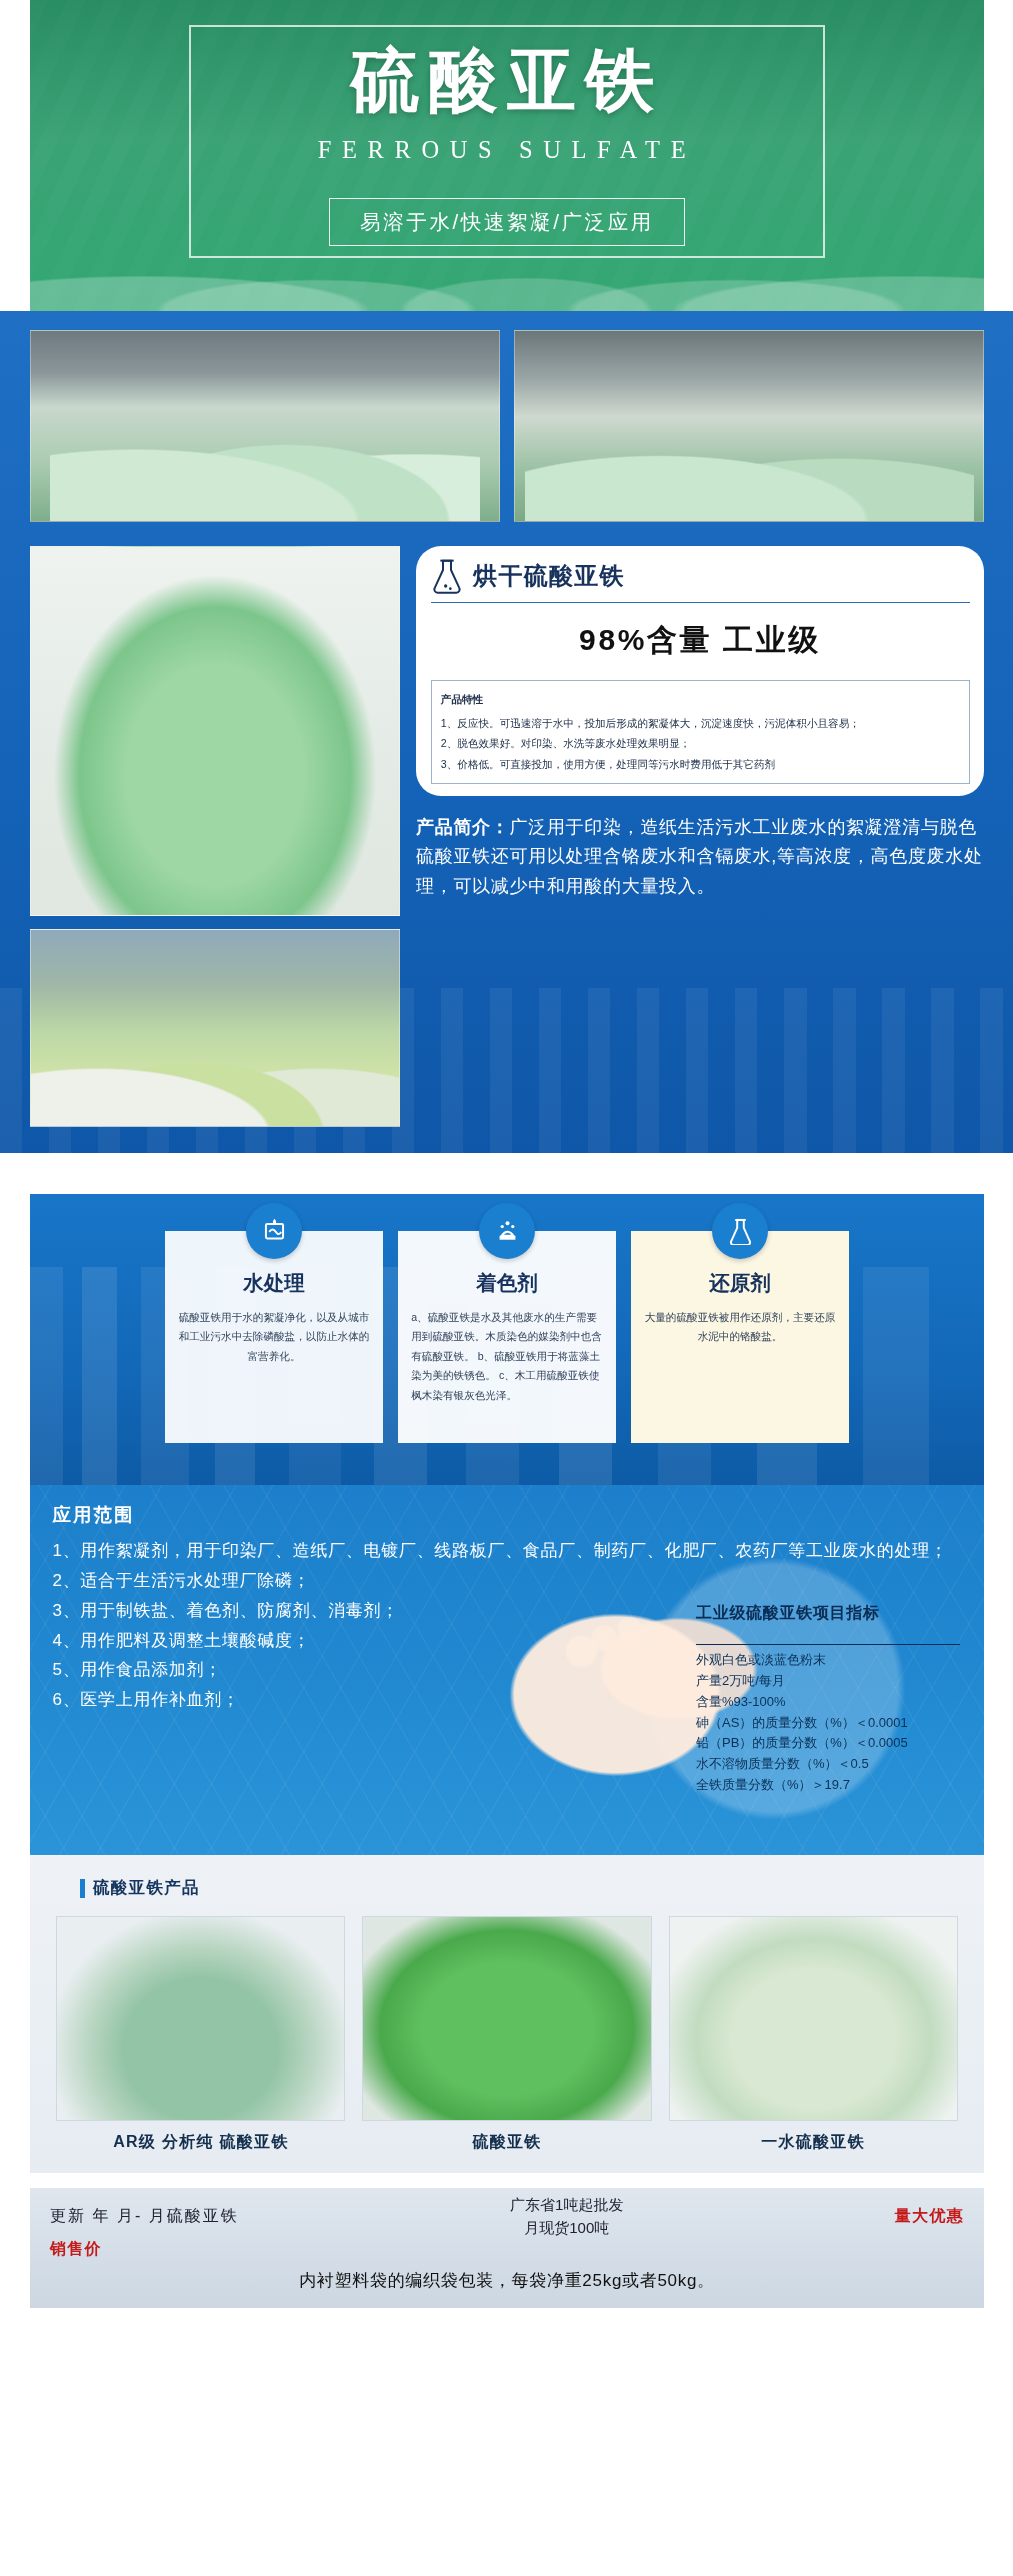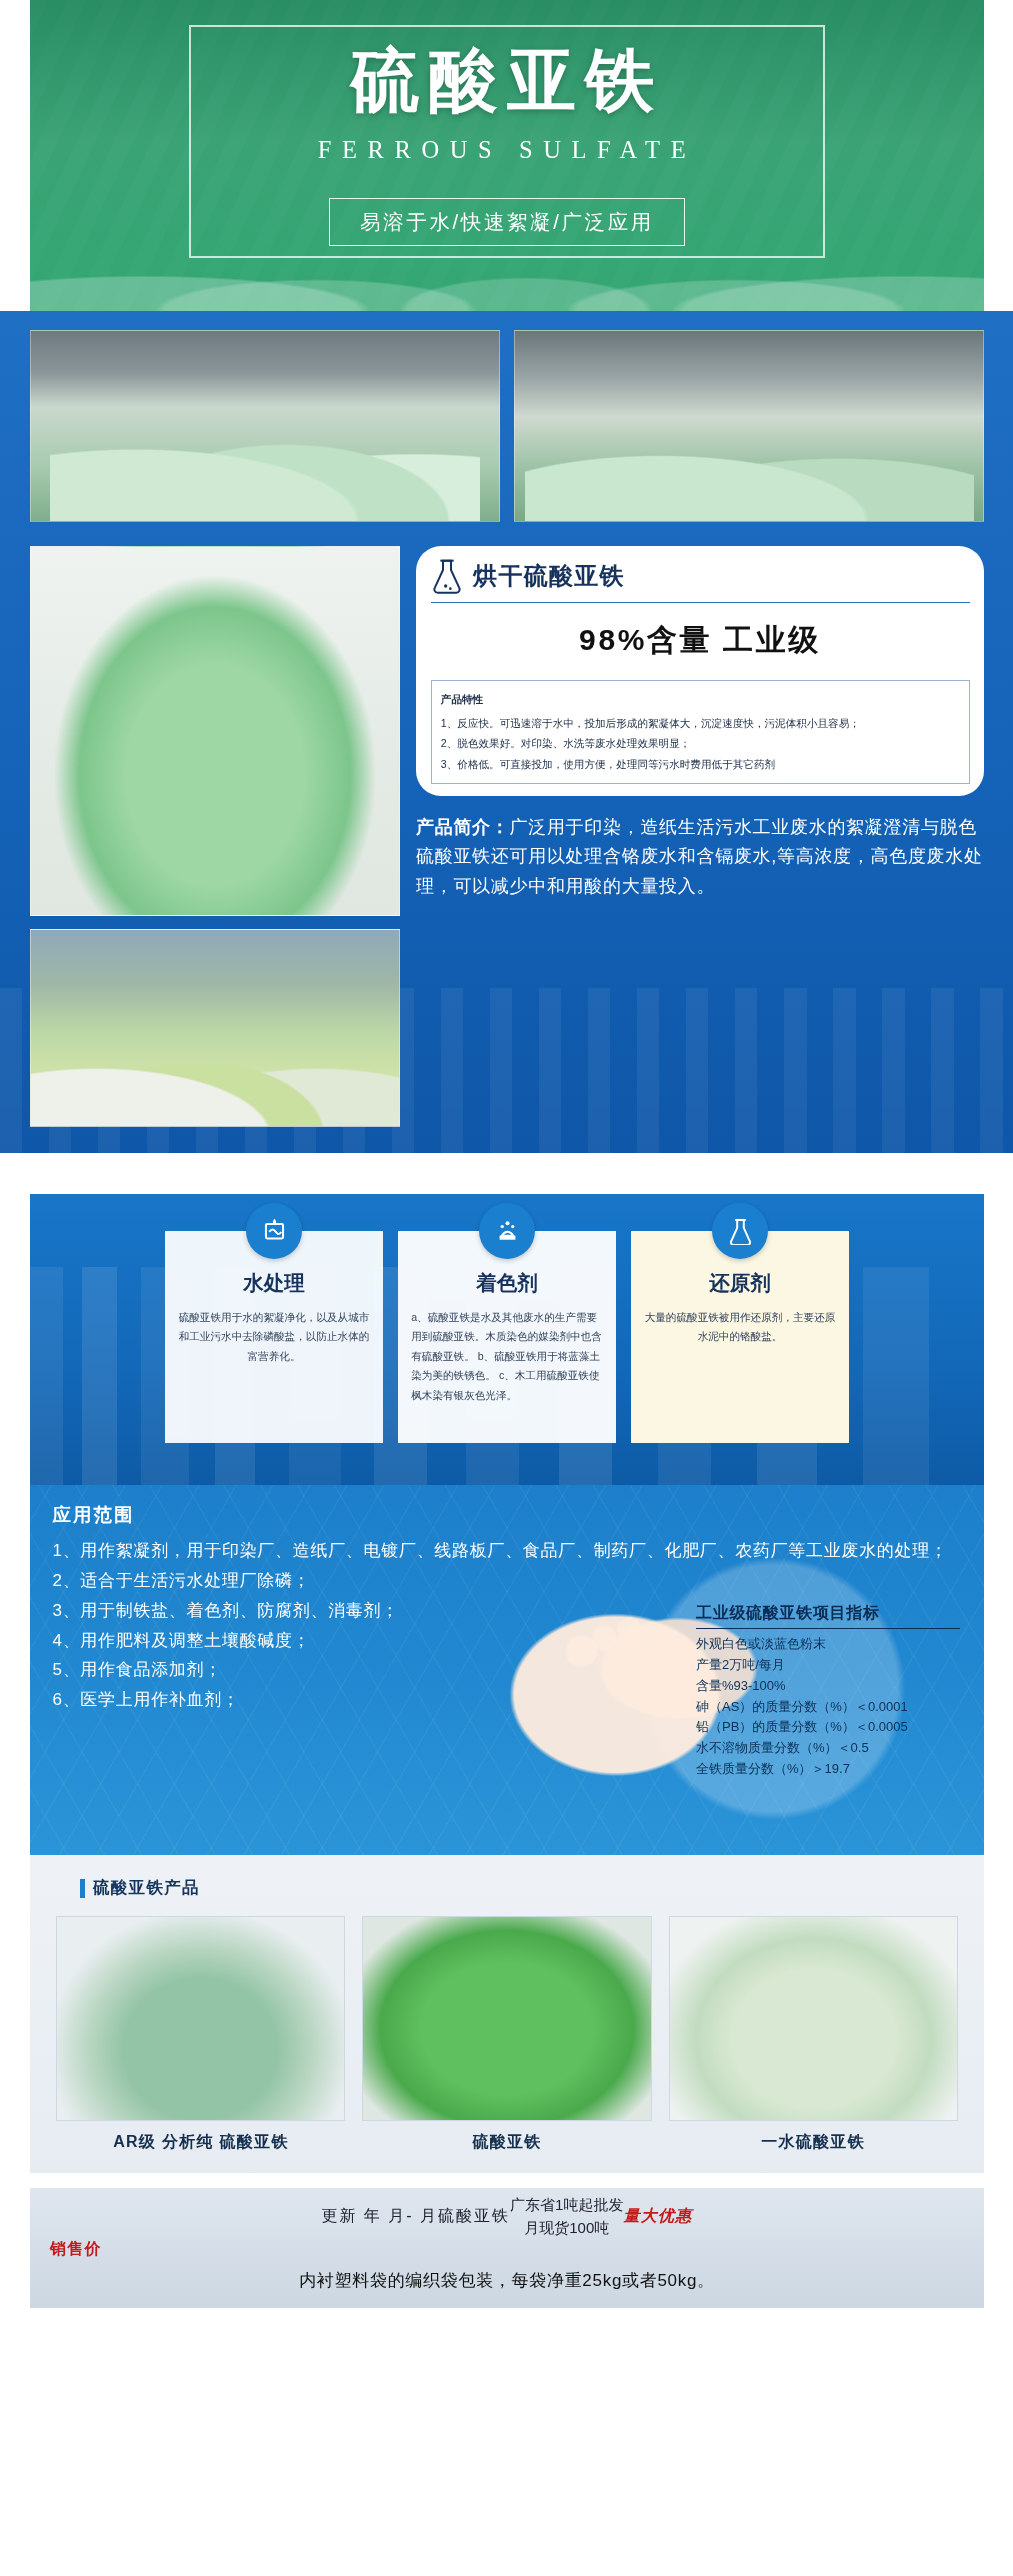--- a/index.html
+++ b/index.html
@@ -214,21 +214,21 @@
       radial-gradient(circle at 28% 40%, rgba(255,255,255,.75) 0 6%, transparent 7%),
       radial-gradient(circle at 36% 34%, rgba(255,255,255,.7) 0 5%, transparent 6%),
       radial-gradient(circle at 45% 30%, rgba(255,255,255,.7) 0 5%, transparent 6%);
   }
   .index-box{
     position:absolute; right:24px; top:118px; width:264px;
     color:#0d2d52;
   }
   .index-title{
     font-size:16px; font-weight:bold; color:#0a2c55; border-bottom:1.3px solid #0a2c55;
-    padding-bottom:4px; margin-bottom:5.3px; letter-spacing:0.7px;
+    padding-bottom:20px; margin-bottom:5.3px; letter-spacing:0.7px;
   }
   .index-list{ font-size:13px; line-height:1.6; color:#0c3158; }
 
   
   .sec-products{
     position:relative; margin:0 30px; width:954px;
     background:linear-gradient(180deg,#eef2f6 0%, #e6ecf2 100%);
     padding:22.5px 26.4px 20px 26.4px;
   }
   .prod-head{ display:flex; align-items:center; gap:8px; margin-bottom:17px;padding-left:24px; }
@@ -241,24 +241,24 @@
   .pi-2{ background:radial-gradient(ellipse at 50% 55%, #5fc05f 0 42%, #49a94b 62%, #dfe7e2 82%); }
   .pi-3{ background:radial-gradient(ellipse at 50% 60%, #d9e8d2 0 40%, #c2dcc0 58%, #eef2f0 80%); }
   .prod-caption{ text-align:center; font-size:16px; color:#15304f; font-weight:bold; margin-top:10.6px; letter-spacing:1.3px; }
 
   
   .sec-footer{
     position:relative; margin:14.5px 30px 0 30px; width:954px;
     background:linear-gradient(180deg,#dfe6ee 0%, #ccd7e2 100%);
     padding:6.6px 20px 9.3px 20px;
   }
-  .foot-row{ display:flex; align-items:center; justify-content:center; }
+  .foot-row{ display:flex; align-items:center; justify-content:space-between; }
   .foot-left{ font-size:16px; color:#223; letter-spacing:2px; }
   .foot-mid{ text-align:center; font-size:15px; color:#223; line-height:1.5; }
-  .foot-right{ font-size:16px; color:#c41a1a; font-weight:bold; letter-spacing:1.3px;font-style:italic; }
+  .foot-right{ font-size:16px; color:#c41a1a; font-weight:bold; letter-spacing:1.3px; }
   .foot-price{ color:#c41a1a; font-weight:bold; font-size:16px; letter-spacing:1.3px; }
   .foot-note{ text-align:center; font-size:17px; color:#111; padding:9.3px 0 6.6px 0; letter-spacing:0.7px; }
   .white-gap{ height:14.5px; background:#fff; }
 </style>
 </head>
 <body>
 
 <div class="page">
 
   <div class="hero">

